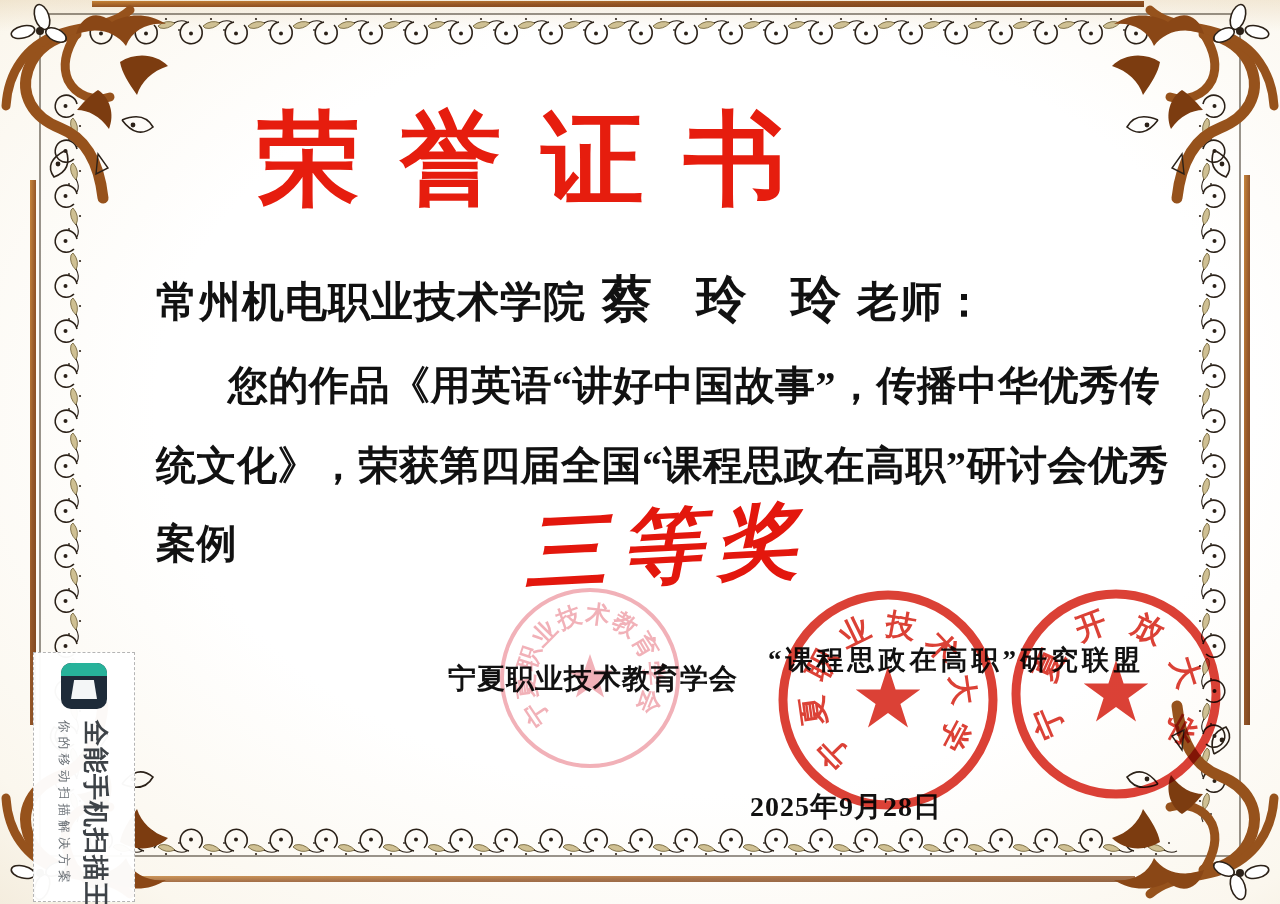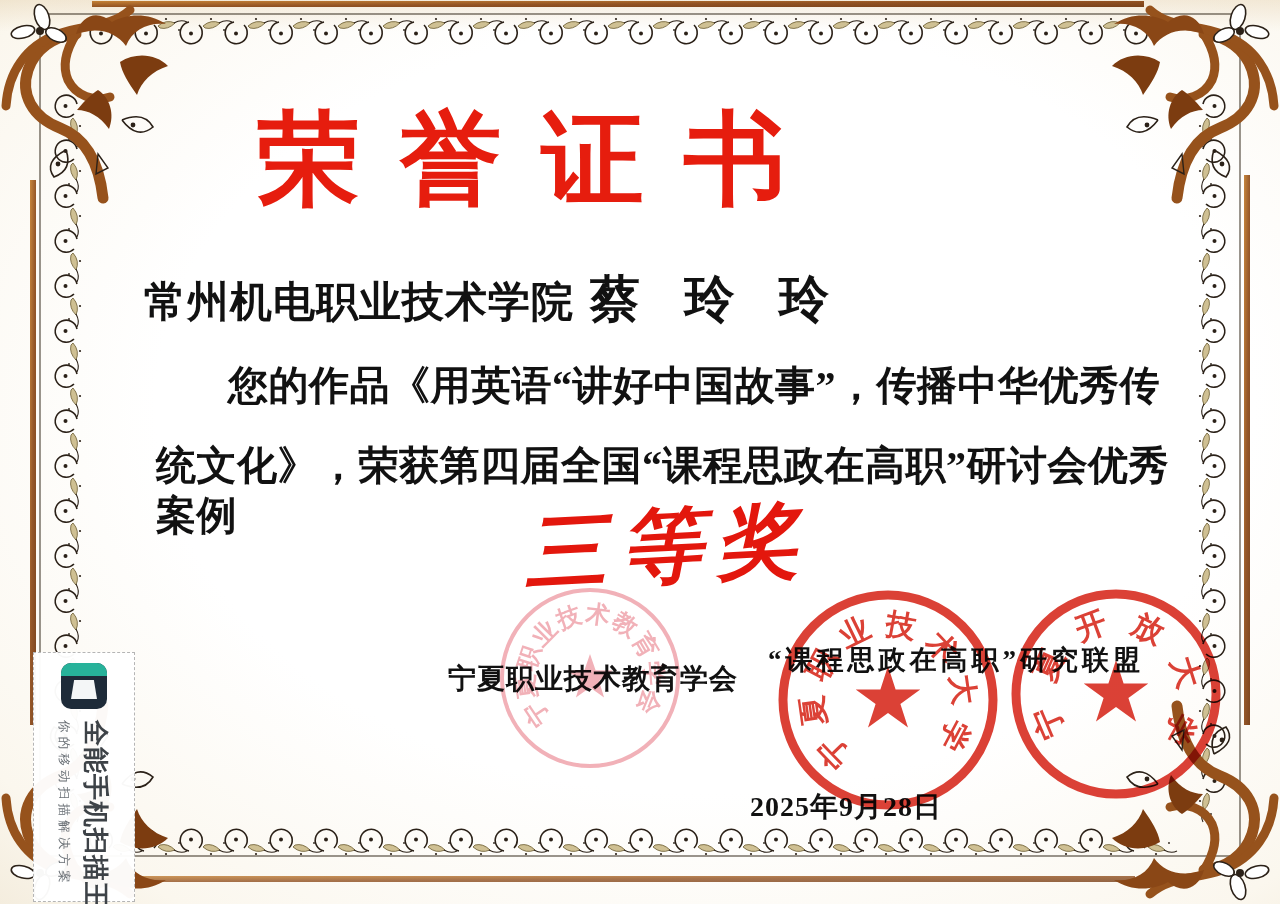--- a/index.html
+++ b/index.html
@@ -11,26 +11,26 @@
       radial-gradient(ellipse at 55% 45%, #ffffff 55%, #fbf7ee 88%, #f4edde 100%);
   }
   #border-svg{position:absolute;left:0;top:0;z-index:2;}
   .content{position:absolute;inset:0;z-index:3;color:#111;}
   .content > div{position:absolute;white-space:nowrap;}
   .title{
     left:0;top:92px;width:1043px;text-align:center;
     font-weight:bold;font-size:102px;letter-spacing:40px;text-indent:40px;
     color:var(--title-red,#e61d0e);
   }
-  .line1{left:144px;top:266px;display:flex;align-items:baseline;font-weight:bold;font-size:42px;letter-spacing:1px;}
+  .line1{left:156px;top:266px;display:flex;align-items:baseline;font-weight:bold;font-size:42px;letter-spacing:1px;}
   .line1 .name{font-size:50px;letter-spacing:16px;margin:0 0 0 16px;}
   .bodyline{font-weight:bold;font-size:40px;letter-spacing:0.5px;}
   .bl1{left:228px;top:358px;}
   .bl2{left:156px;top:438px;}
-  .bl3{left:156px;top:488px;}
+  .bl3{left:156px;top:516px;}
   .award{
     left:524px;top:492px;font-weight:bold;font-style:italic;font-size:82px;
     letter-spacing:14px;color:var(--award-red,#e3170d);transform:rotate(-3deg);
   }
   .issuer-left{left:448px;top:660px;font-weight:bold;font-size:28px;letter-spacing:1px;text-align:center;}
   .issuer-r1{left:768px;top:642px;font-weight:bold;font-size:27px;letter-spacing:4px;}
   .issuer-r2{left:760px;top:688px;font-weight:bold;font-size:22.5px;}
   .date{left:750px;top:760px;font-weight:bold;font-size:28px;letter-spacing:1px;margin-top:28px;}
   #seals-svg{position:absolute;left:0;top:0;z-index:4;mix-blend-mode:multiply;}
   
@@ -185,20 +185,21 @@
   <use href="#corner" transform="translate(2,902) scale(1,-1)"></use>
   <use href="#corner" transform="translate(1278,902) scale(-1,-1)"></use>
 </svg>
 
 <div class="content">
   <div class="title">荣誉证书</div>
 
   <div class="line1">
     <span>常州机电职业技术学院</span>
     <span class="name">蔡 玲 玲</span>
+    <span>老师：</span>
   </div>
 
   <div class="bodyline bl2">统文化》，荣获第四届全国“课程思政在高职”研讨会优秀</div>
   <div class="bodyline bl1">您的作品《用英语“讲好中国故事”，传播中华优秀传</div>
   <div class="bodyline bl3">案例</div>
 
   <div class="award">三等奖</div>
 
   <div class="issuer-left">宁夏职业技术教育学会</div>
   <div class="issuer-r1">“课程思政在高职”研究联盟</div>

